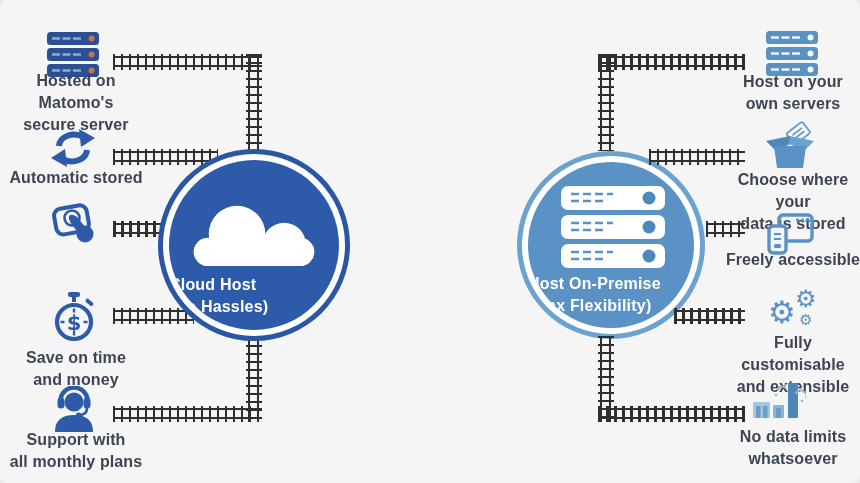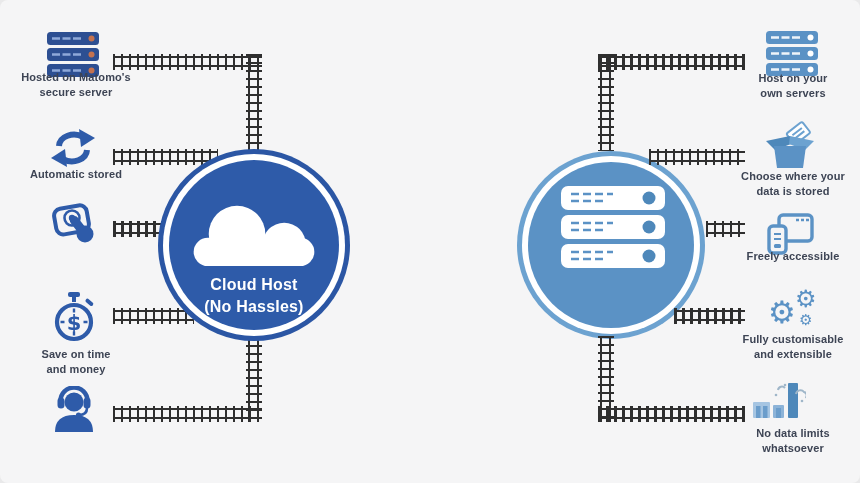--- a/index.html
+++ b/index.html
@@ -27,34 +27,34 @@
       repeating-linear-gradient(180deg,var(--track) 0 2.5px,transparent 2.5px 8px),
       linear-gradient(var(--track),var(--track)),
       linear-gradient(var(--track),var(--track));
     background-size:100% 100%,2.4px 100%,2.4px 100%;
     background-position:0 0,2.4px 0,11.2px 0;
     background-repeat:no-repeat;
   }
   
   .label{
     position:absolute;width:140px;text-align:center;
-    font-size:11px;font-weight:700;line-height:1.38;color:var(--text);
+    font-size:16px;font-weight:700;line-height:1.38;color:var(--text);
     white-space:pre-line;letter-spacing:.1px;
   }
   .icon{position:absolute;}
   
   .circle{position:absolute;border-radius:50%;}
   .ring-white{position:absolute;inset:5px;border-radius:50%;background:#fff;}
   .inner{position:absolute;inset:6px;border-radius:50%;overflow:hidden;}
   .left-circle{left:158px;top:149px;width:192px;height:192px;background:#2b56a4;}
   .left-circle .inner{background:var(--dark);}
   .right-circle{left:517px;top:151px;width:188px;height:188px;background:#6ca2d0;}
   .right-circle .inner{background:var(--light);}
   .circle-title{
-    position:absolute;left:0;right:0;text-align:center;color:#fff;
+    position:absolute;left:0;right:0;color:#fff;
     font-size:16px;font-weight:700;line-height:1.4;white-space:pre-line;
     letter-spacing:.2px;
   }
   .left-circle .circle-title{top:114px;}
   .right-circle .circle-title{top:111px;}
   .cloud-svg{position:absolute;left:9px;top:42px;}
   .rack-svg{position:absolute;left:33px;top:24px;}
   
   .gears{position:absolute;width:60px;height:44px;color:var(--light);}
   .gears span{position:absolute;line-height:1;}
@@ -120,20 +120,22 @@
     <g fill="#2e5ba9">
       <path d="M7 46 q0-17 19-17 q19 0 19 17 z"></path>
       <circle cx="26" cy="16" r="9.5"></circle>
       <rect x="9.5" y="11.5" width="7" height="11" rx="3.5"></rect>
       <rect x="35.5" y="11.5" width="7" height="11" rx="3.5"></rect>
       <circle cx="30.5" cy="29" r="2.6"></circle>
     </g>
     <path d="M12.5 15 a13.5 13.5 0 0 1 27 0" fill="none" stroke="#2e5ba9" stroke-width="4.5"></path>
     <path d="M39 22 q0 7 -8 7" fill="none" stroke="#2e5ba9" stroke-width="2.6"></path>
   </svg>
+  <div class="label" style="left:6px;top:429px">Support with
+all monthly plans</div>
 
   <div class="th" style="left:113px;top:54px;width:149px"></div>
   <div class="tv" style="left:246px;top:54px;height:96px"></div>
   <div class="th" style="left:113px;top:149px;width:105px"></div>
   <div class="th" style="left:113px;top:221px;width:49px"></div>
   <div class="th" style="left:113px;top:308px;width:81px"></div>
   <div class="th" style="left:113px;top:406px;width:149px"></div>
   <div class="tv" style="left:246px;top:337px;height:85px"></div>
 
   <div class="circle left-circle">
@@ -165,20 +167,22 @@
             <rect x="0" y="0" width="104" height="24" rx="7" fill="#fff"></rect>
             <path d="M10 8h42 M10 15h32" stroke="#5b92c5" stroke-width="2.6" stroke-dasharray="8 4" fill="none"></path>
             <circle cx="88" cy="12" r="6.5" fill="#4e88ba"></circle>
           </g>
           <g transform="translate(0,58)">
             <rect x="0" y="0" width="104" height="24" rx="7" fill="#fff"></rect>
             <path d="M10 8h42 M10 15h32" stroke="#5b92c5" stroke-width="2.6" stroke-dasharray="8 4" fill="none"></path>
             <circle cx="88" cy="12" r="6.5" fill="#4e88ba"></circle>
           </g>
         </svg>
+        <div class="circle-title">Host On-Premise
+(Max Flexibility)</div>
       </div>
     </div>
   </div>
 
   <div class="tv" style="left:598px;top:54px;height:97px"></div>
   <div class="th" style="left:598px;top:54px;width:147px"></div>
   <div class="th" style="left:649px;top:149px;width:96px"></div>
   <div class="th" style="left:706px;top:221px;width:39px"></div>
   <div class="th" style="left:674px;top:308px;width:71px"></div>
   <div class="th" style="left:598px;top:406px;width:147px"></div>

